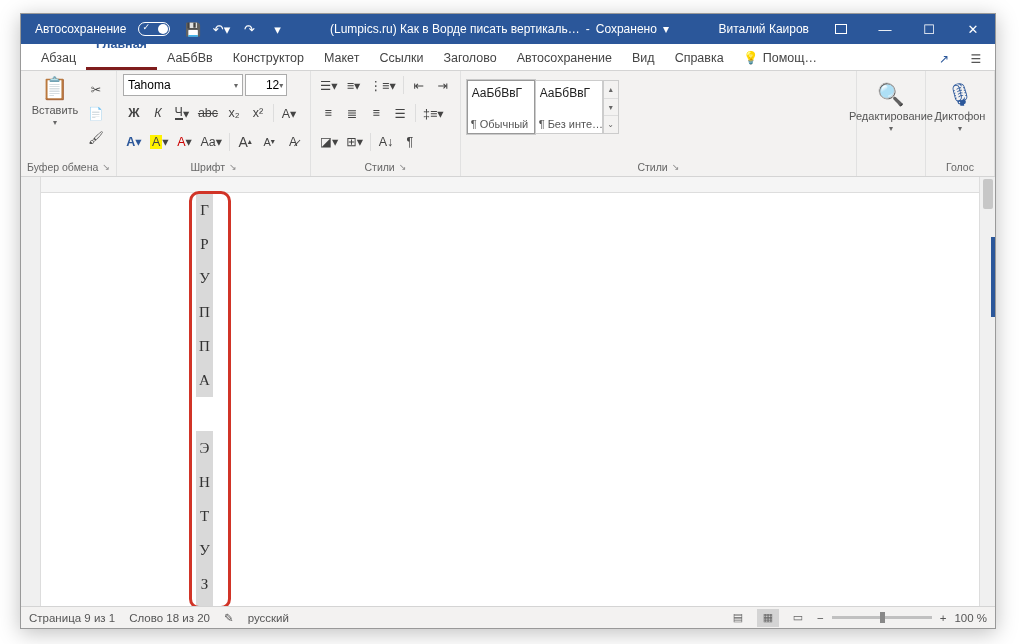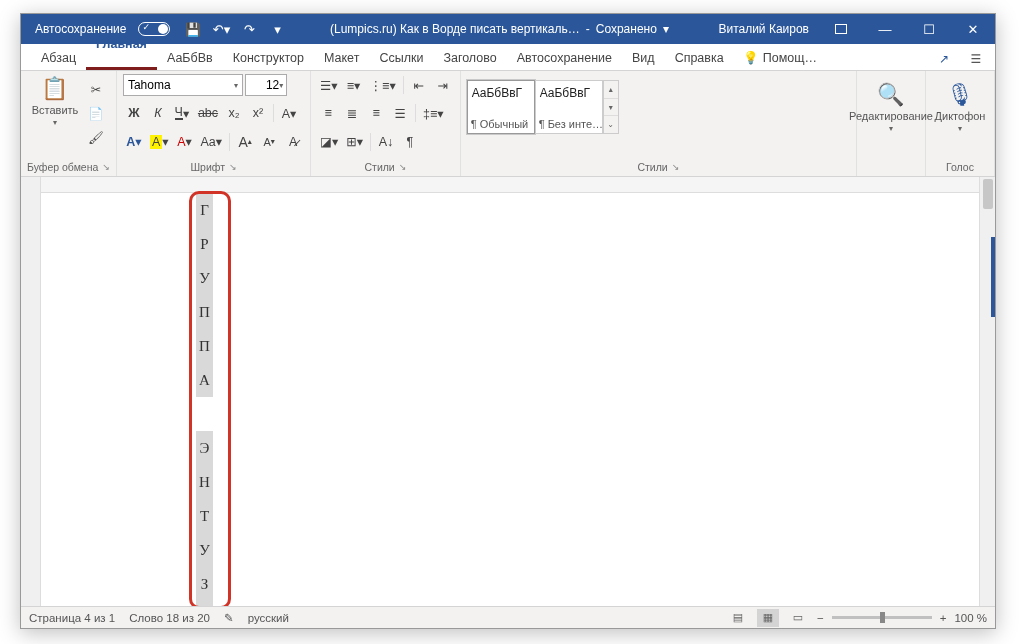--- a/index.html
+++ b/index.html
@@ -287,21 +287,21 @@
       </div>
     </div>
     <div class="scrollv">
       <div class="thumbv"></div>
       <div class="thumbr"></div>
     </div>
     <div class="callout" style="left:168px;top:14px;width:42px;height:418px"></div>
   </div>
 
   <div class="status">
-    <span>Страница 4 из 1</span>
+    <span>Страница 9 из 1</span>
     <span>Слово 18 из 20</span>
     <span>✎</span>
     <span>русский</span>
     <div class="right">
       <div class="viewbtn">▤</div>
       <div class="viewbtn active">▦</div>
       <div class="viewbtn">▭</div>
       <span>−</span>
       <div class="zslider"></div>
       <span>+</span>

